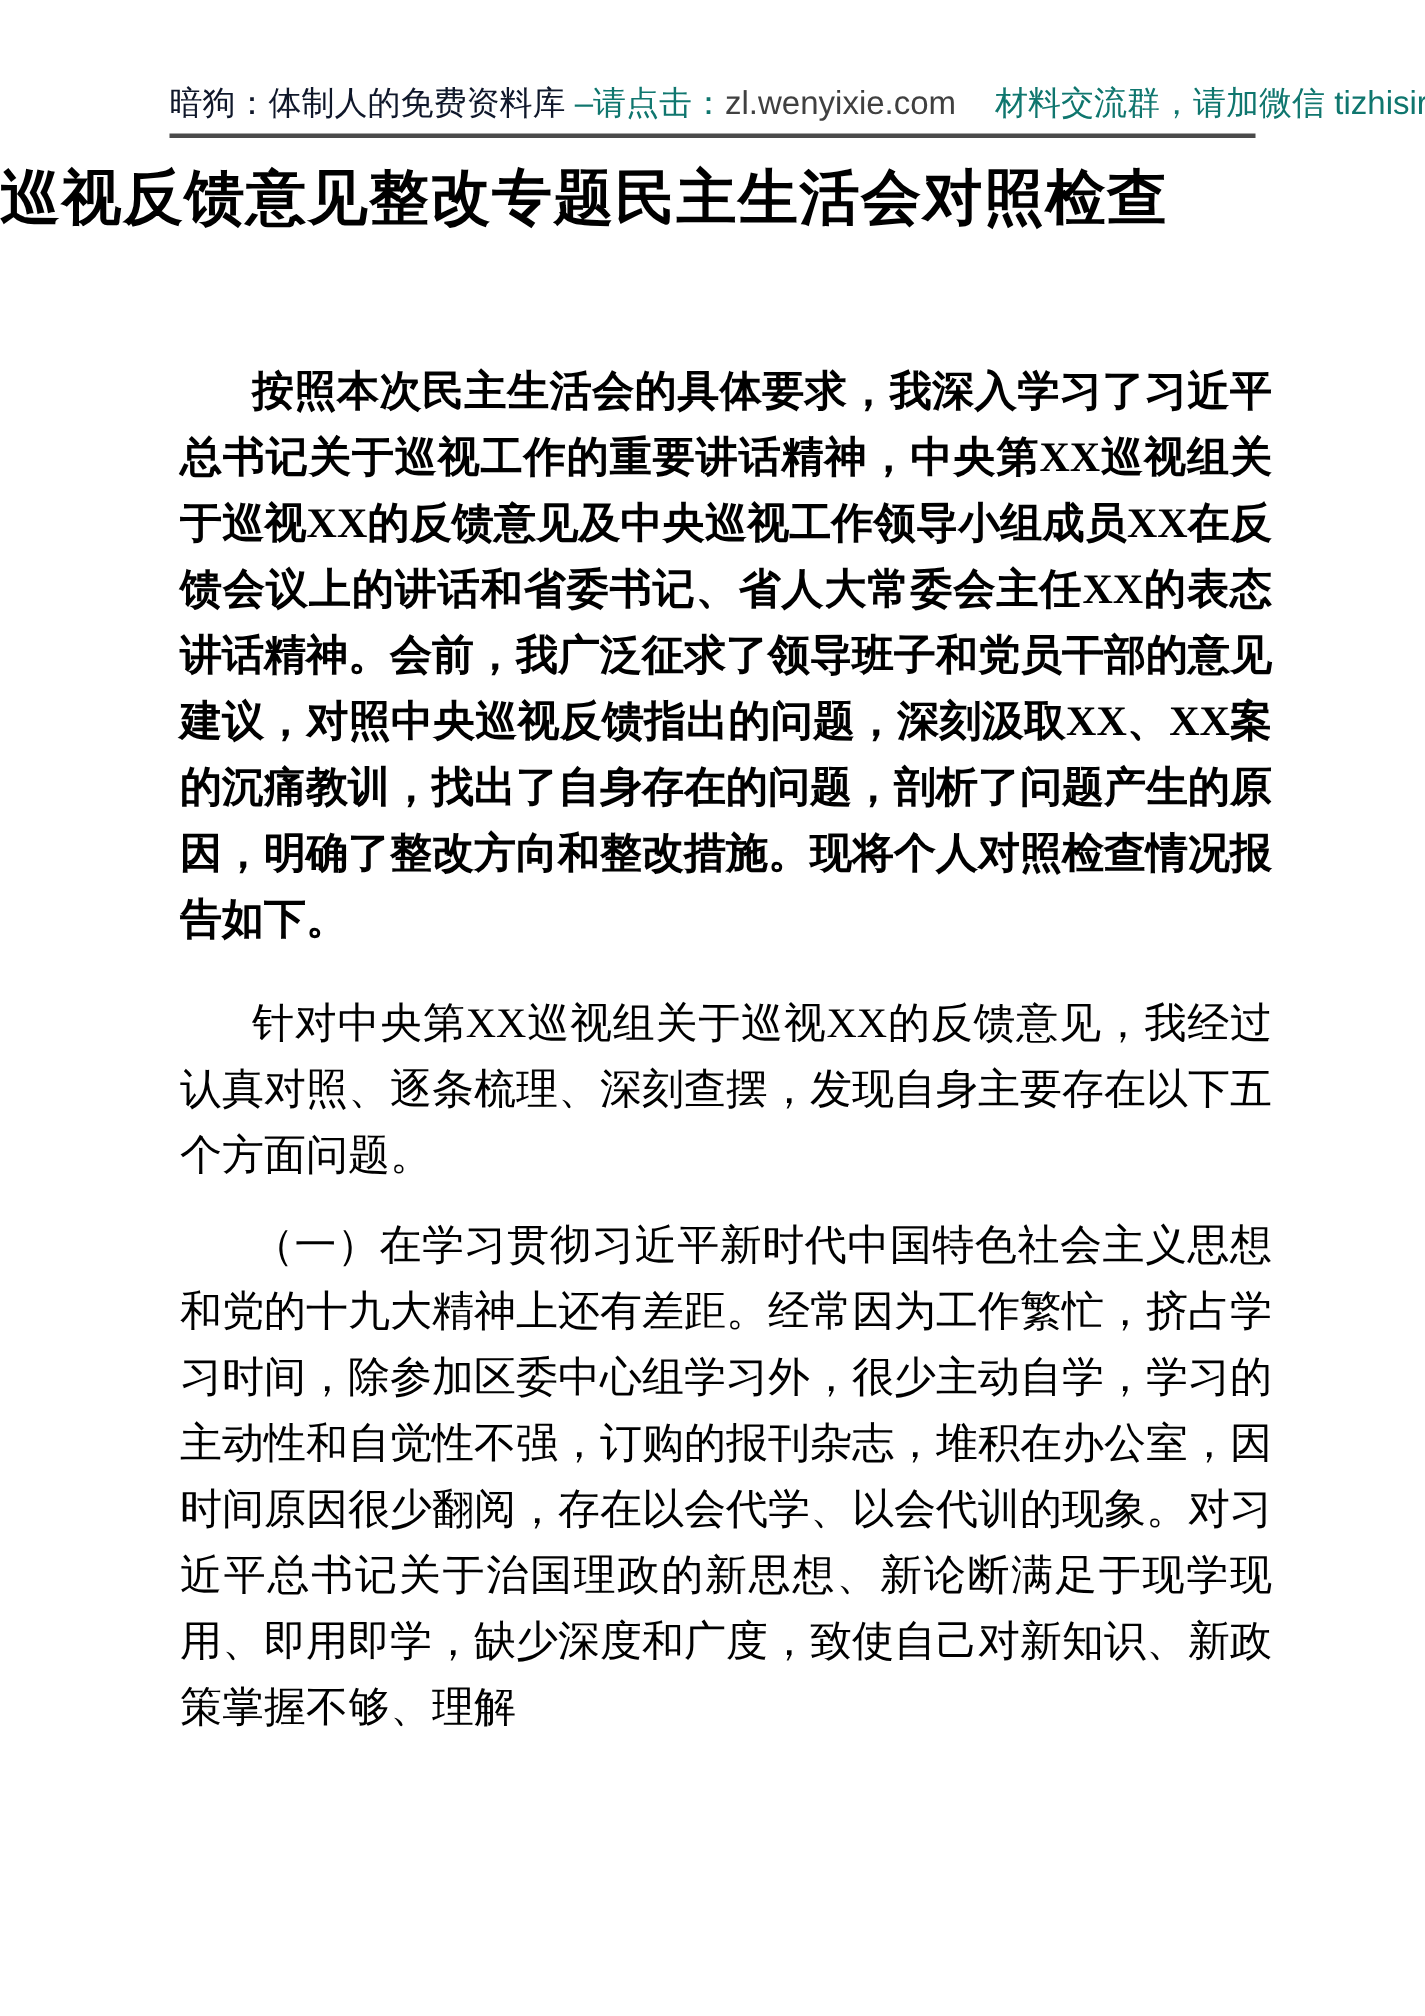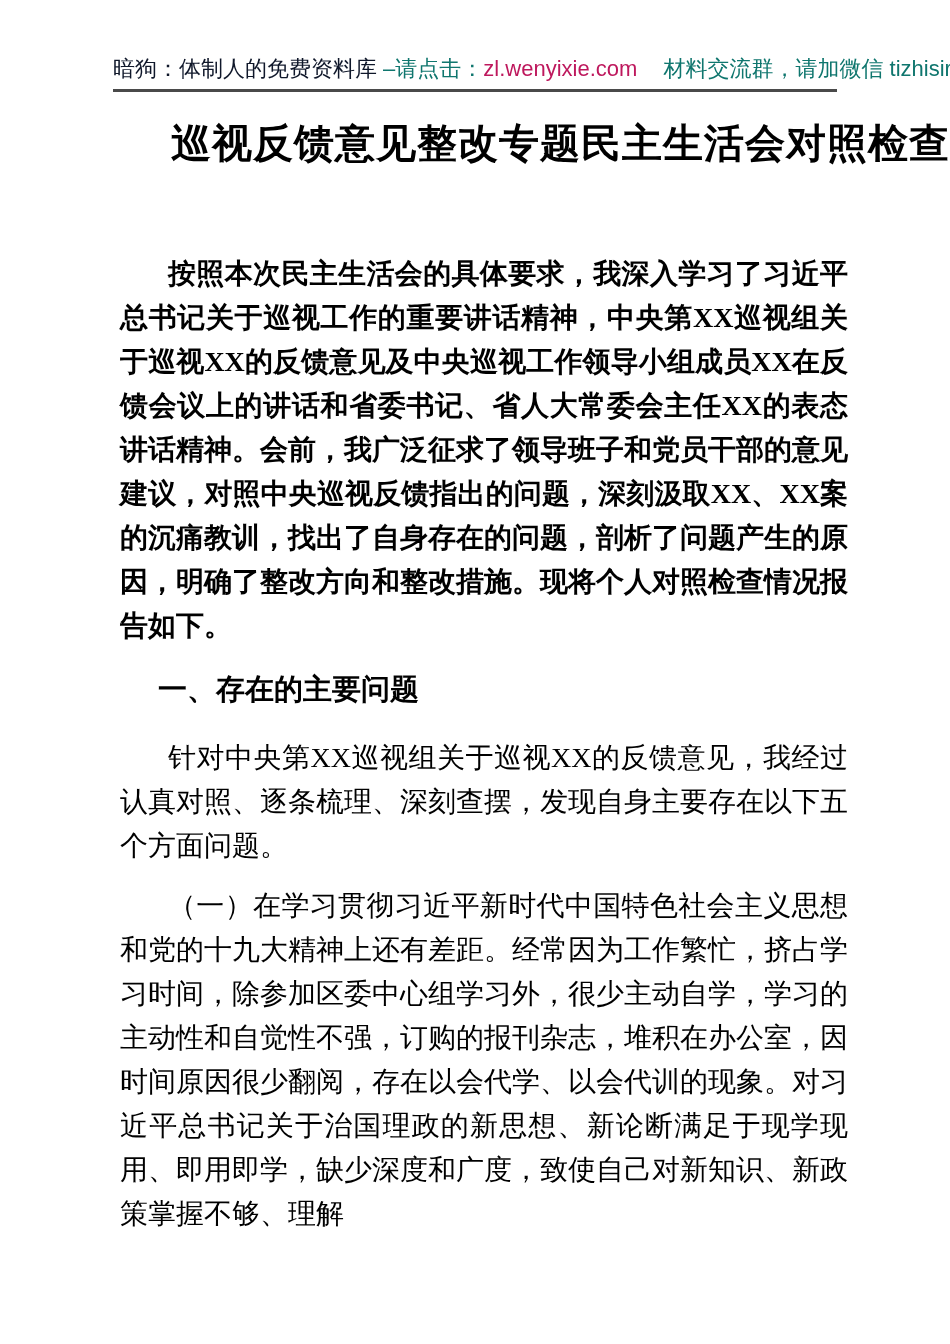--- a/index.html
+++ b/index.html
@@ -23,26 +23,26 @@
     padding-bottom: 7px;
     border-bottom: 3px solid #4a4a4a;
     text-align: center;
     white-space: nowrap;
     font-family: "Liberation Sans", "DejaVu Sans", sans-serif;
     font-size: 22px;
     line-height: 26px;
   }
   .banner .red  { color: #0f172a; }
   .banner .blk  { color: #0f766e; }
-  .banner .link { color: #be185d; text-decoration: none; cursor: pointer; }
+  .banner .link { color: #404040; text-decoration: none; cursor: pointer; }
   .banner .gap  { margin-left: 26px; }
   
   h1.doc-title {
-    margin: 27px 0 0 0;
-    text-align: right;
+    margin: 15px 0 0 0;
+    text-align: left;
     font-size: 40px;
     line-height: 49px;
     font-weight: bold;
     font-family: "Liberation Serif", "DejaVu Serif", serif;
     letter-spacing: 1px;
   }
   
   .content {
     width: 728px;
     margin: 0 0 0 120px;
@@ -74,18 +74,17 @@
   <div class="banner">
     <span class="red">暗狗：体制人的免费资料库</span><span class="blk"> –请点击：</span><a class="link">zl.wenyixie.com</a><span class="blk gap">材料交流群，请加微信 tizhisiri</span>
   </div>
 
   <h1 class="doc-title">
     <span>巡视反馈意见整改专题民主生活会对照检查</span><br>
   </h1>
 
   <div class="content">
       <p class="first">按照本次民主生活会的具体要求，我深入学习了习近平总书记关于巡视工作的重要讲话精神，中央第XX巡视组关于巡视XX的反馈意见及中央巡视工作领导小组成员XX在反馈会议上的讲话和省委书记、省人大常委会主任XX的表态讲话精神。会前，我广泛征求了领导班子和党员干部的意见建议，对照中央巡视反馈指出的问题，深刻汲取XX、XX案的沉痛教训，找出了自身存在的问题，剖析了问题产生的原因，明确了整改方向和整改措施。现将个人对照检查情况报告如下。</p>
-      <h2 class="section">一、存在的主要问题</h2>
       <p class="p2">针对中央第XX巡视组关于巡视XX的反馈意见，我经过认真对照、逐条梳理、深刻查摆，发现自身主要存在以下五个方面问题。</p>
       <p class="p3">（一）在学习贯彻习近平新时代中国特色社会主义思想和党的十九大精神上还有差距。经常因为工作繁忙，挤占学习时间，除参加区委中心组学习外，很少主动自学，学习的主动性和自觉性不强，订购的报刊杂志，堆积在办公室，因时间原因很少翻阅，存在以会代学、以会代训的现象。对习近平总书记关于治国理政的新思想、新论断满足于现学现用、即用即学，缺少深度和广度，致使自己对新知识、新政策掌握不够、理解</p>
     </div>
 
 </div>
 
 </body></html>

